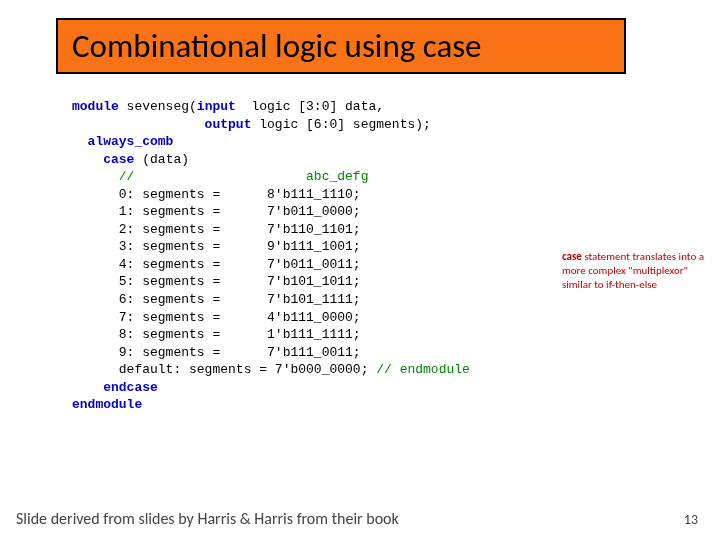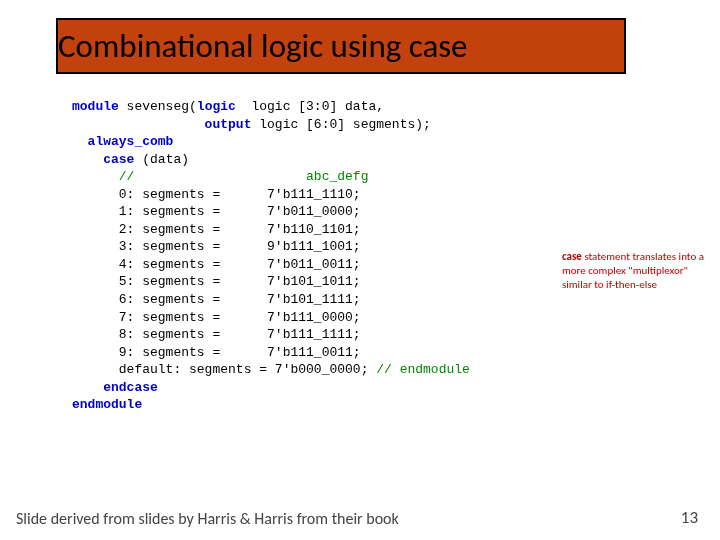--- a/index.html
+++ b/index.html
@@ -10,24 +10,25 @@
     font-family: Calibri, Arial, sans-serif;
     position: relative;
     overflow: hidden;
   }
   .title-box {
     position: absolute;
     top: 18px;
     left: 56px;
     width: 570px;
     height: 56px;
-    background: #c2410c;
+    background: #f97316;
     border: 2px solid #000;
     display: flex;
     align-items: center;
+    padding-left: 14px;
   }
   .title-box h1 {
     font-size: 33px;
     font-weight: 400;
     color: #000;
   }
   .code-block {
     position: absolute;
     top: 98px;
     left: 72px;
@@ -53,45 +54,45 @@
     position: absolute;
     bottom: 12px;
     left: 16px;
     font-size: 16px;
     color: #444;
   }
   .footer-right {
     position: absolute;
     bottom: 12px;
     right: 22px;
-    font-size: 17px;
+    font-size: 14px;
     color: #444;
   }
 </style>
 </head>
 <body>
 
 <div class="title-box">
   <h1>Combinational logic using case</h1>
 </div>
 
-<div class="code-block"><span class="kw">module</span><span> sevenseg(</span><span class="kw">logic</span><span>  logic [3:0] data,</span>
+<div class="code-block"><span class="kw">module</span><span> sevenseg(</span><span class="kw">input</span><span>  logic [3:0] data,</span>
 <span class="kw">                 output</span><span> logic [6:0] segments);</span>
 <span class="kw">  always_comb</span>
 <span class="kw">    case</span><span> (data)</span>
 <span class="cm">      //                      abc_defg</span>
-<span>      0: segments =      7'b111_1110;</span>
+<span>      0: segments =      8'b111_1110;</span>
 <span>      1: segments =      7'b011_0000;</span>
 <span>      2: segments =      7'b110_1101;</span>
 <span>      3: segments =      9'b111_1001;</span>
 <span>      4: segments =      7'b011_0011;</span>
 <span>      5: segments =      7'b101_1011;</span>
 <span>      6: segments =      7'b101_1111;</span>
-<span>      7: segments =      7'b111_0000;</span>
-<span>      8: segments =      7'b111_1111;</span>
+<span>      7: segments =      4'b111_0000;</span>
+<span>      8: segments =      1'b111_1111;</span>
 <span>      9: segments =      7'b111_0011;</span>
 <span>      default: segments = 7'b000_0000; </span><span class="cm">// endmodule</span>
 <span class="kw">    endcase</span>
 <span class="kw">endmodule</span></div>
 
 <div class="annotation">
   <b>case</b><span> statement translates into a more complex "multiplexor" similar to if-then-else</span>
 </div>
 
 <div class="footer-left">Slide derived from slides by Harris &amp; Harris from their book</div>

